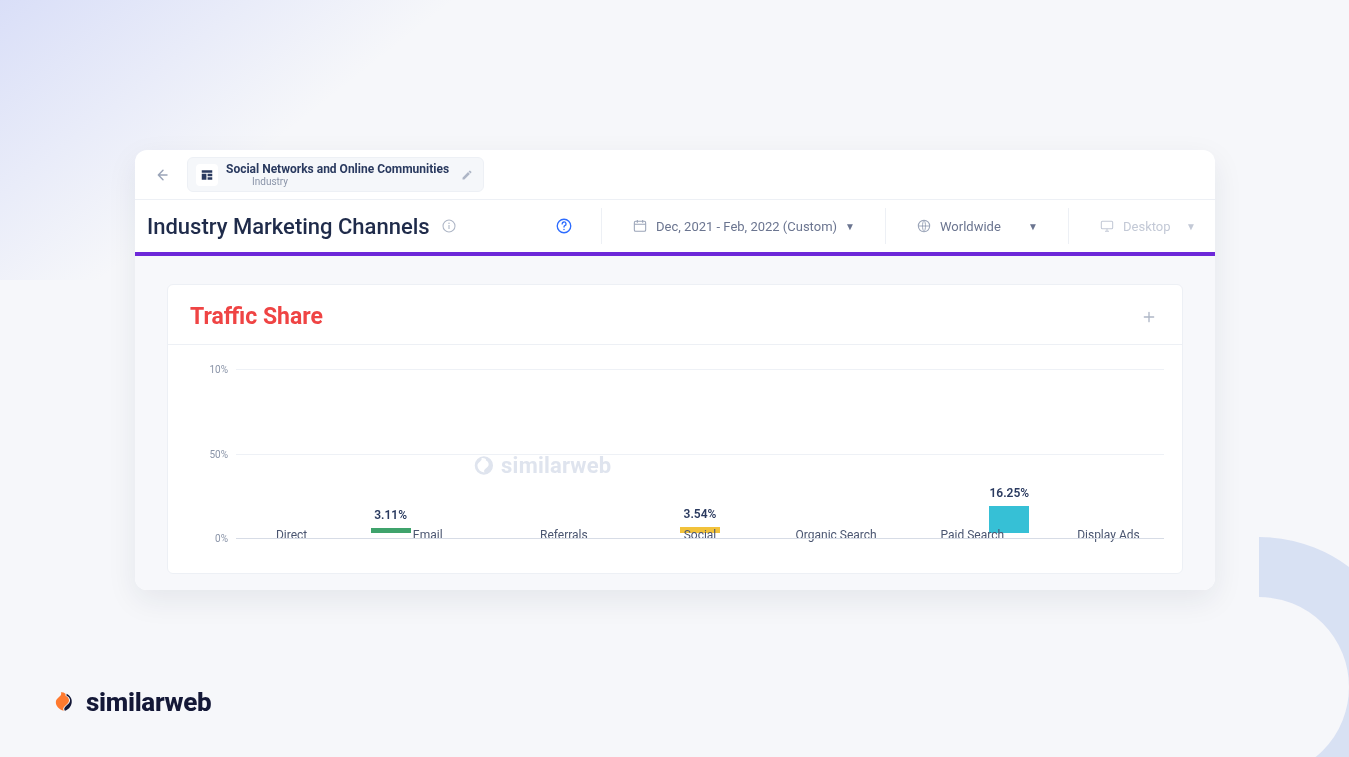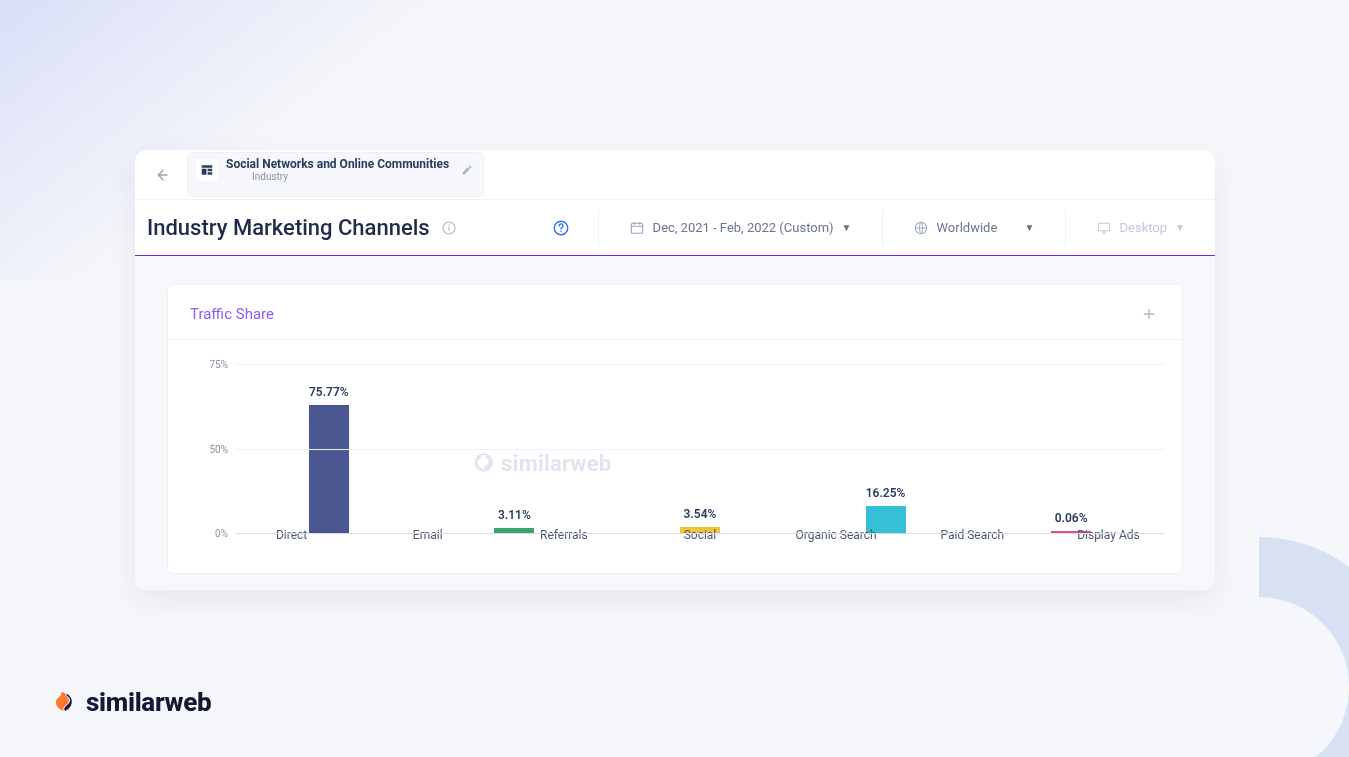--- a/index.html
+++ b/index.html
@@ -55,38 +55,38 @@
     display: flex; align-items: center; justify-content: center;
     color: #9aa4b8;
     cursor: pointer;
     border-radius: 4px;
   }
   .pill {
     display: flex; align-items: center;
     background: #f5f7fa;
     border: 1px solid #edf0f5;
     border-radius: 6px;
-    padding: 5px 10px 14px 8px;
+    padding: 5px 10px 4px 8px;
     gap: 8px;
   }
   .pill .picon {
     width: 22px; height: 22px;
     background: #fff;
     border-radius: 4px;
     display: flex; align-items: center; justify-content: center;
     color: #2a3a5f;
   }
   .pill .ptxt { display: flex; flex-direction: column; line-height: 1.1; }
   .pill .ptxt .t { font-size: 12px; font-weight: 700; color: #2a3a5f; }
   .pill .ptxt .s { font-size: 10px; color: #8a94a8; margin-left: 26px; }
   .pill .pedit { color: #aeb6c6; margin-left: 4px; cursor: pointer; }
 
   .filterbar {
     height: 56px;
-    border-bottom: 1px solid #6d28d9;
+    border-bottom: 4px solid #6d28d9;
     display: flex;
     align-items: center;
     gap: 16px;
   }
   .filterbar .title-zone {
     flex: 1;
     display: flex; align-items: center; gap: 10px;
     padding-left: 12px;
   }
   .page-title { font-size: 22px; font-weight: 500; color: #1f2b4a; }
@@ -119,21 +119,21 @@
     border-radius: 6px;
     height: 100%;
     display: flex; flex-direction: column;
     position: relative;
   }
   .chart-head {
     display: flex; align-items: center; justify-content: space-between;
     padding: 18px 22px 14px 22px;
     border-bottom: 1px solid #edf0f5;
   }
-  .chart-title { font-size: 15px; font-weight: 400; color: #8b5cf6; }
+  .chart-title { font-size: 23px; font-weight: 700; color: #ef4444; }
   .plus-btn { width: 22px; height: 22px; color: #aeb6c6; cursor: pointer; display:flex; align-items:center; justify-content:center; }
 
   .plot {
     flex: 1;
     position: relative;
     padding: 24px 18px 12px 22px;
   }
   .plot-inner {
     position: relative;
     height: 100%;
@@ -274,21 +274,21 @@
           <svg width="16" height="16" viewBox="0 0 24 24">
               <circle cx="12" cy="12" r="8.5" fill="none" stroke="currentColor" stroke-width="1.6"></circle>
               <path fill="none" stroke="currentColor" stroke-width="1.4" d="M3.5 12h17M12 3.5c3 3 3 14 0 17M12 3.5c-3 3-3 14 0 17"></path>
             </svg>
         </span>
         <span>Worldwide</span>
       </span>
       <span class="caret">▼</span>
     </div>
     <div class="sep"></div>
-    <div class="f-seg disabled" style="min-width:130px; justify-content:space-between; padding-right:30px;">
+    <div class="f-seg disabled" style="min-width:130px; justify-content:space-between; padding-right:19px;">
       <span style="display:flex; align-items:center; gap:8px;">
         <span class="ic">
           <svg width="16" height="16" viewBox="0 0 24 24">
               <rect x="3.5" y="5" width="17" height="11" rx="1.5" fill="none" stroke="currentColor" stroke-width="1.6"></rect>
               <path stroke="currentColor" stroke-width="1.6" d="M9 20h6M12 16v4"></path>
             </svg>
         </span>
         <span>Desktop</span>
       </span>
       <span class="caret">▼</span>
@@ -303,49 +303,41 @@
           <svg width="16" height="16" viewBox="0 0 24 24">
               <path stroke="currentColor" stroke-width="2" stroke-linecap="round" d="M12 5v14M5 12h14"></path>
             </svg>
         </span>
       </div>
       <div class="plot">
         <div class="plot-inner">
           <div class="yaxis" id="yaxis">
               <div class="ytick" style="top: 169px;">0%</div>
               <div class="ytick" style="top: 84.5px;">50%</div>
-              <div class="ytick" style="top: 0px;">75%</div>
+              <div class="ytick" style="top: 0px;">10%</div>
             </div>
           <div class="plotarea" id="plotarea">
             <div class="wm">
               <svg class="sw-ic" viewBox="0 0 24 24">
                   <path fill="#dfe4ee" d="M12 2a10 10 0 1 0 .001 20.001A10 10 0 0 0 12 2zm2.2 4.6c1.8.5 3 2.2 3 4 0 3.7-5 4.8-5 7.5 0 .5.2 1 .5 1.4A7.4 7.4 0 0 1 5 12.3c0-3.9 4.6-5 4.6-7.4 0-.4-.1-.8-.3-1.1 1.7-.3 3.4.1 4.9 1.1v1.7z"></path>
                 </svg>
               <span>similarweb</span>
             </div>
             <div class="bars" id="bars">
-                <div class="barcol">
-                  <div class="bar" style="height: 128.051px; background: rgb(74, 87, 144);"></div>
-                  <div class="bar-label" style="bottom: 134.051px;">75.77%</div>
-                </div>
                 <div class="barcol">
                   <div class="bar" style="height: 5.2559px; background: rgb(63, 163, 108);"></div>
                   <div class="bar-label" style="bottom: 11.2559px;">3.11%</div>
                 </div>
                 <div class="barcol">
                   <div class="bar" style="height: 5.9826px; background: rgb(242, 194, 59);"></div>
                   <div class="bar-label" style="bottom: 11.9826px;">3.54%</div>
                 </div>
                 <div class="barcol">
                   <div class="bar" style="height: 27.4625px; background: rgb(54, 192, 214);"></div>
                   <div class="bar-label" style="bottom: 33.4625px;">16.25%</div>
-                </div>
-                <div class="barcol">
-                  <div class="bar" style="height: 2px; background: rgb(226, 78, 143);"></div>
-                  <div class="bar-label" style="bottom: 8px;">0.06%</div>
                 </div>
               </div>
             <div class="xlabels" id="xlabels">
                 <div class="xlab">Direct</div>
                 <div class="xlab">Email</div>
                 <div class="xlab">Referrals</div>
                 <div class="xlab">Social</div>
                 <div class="xlab">Organic Search</div>
                 <div class="xlab">Paid Search</div>
                 <div class="xlab">Display Ads</div>

